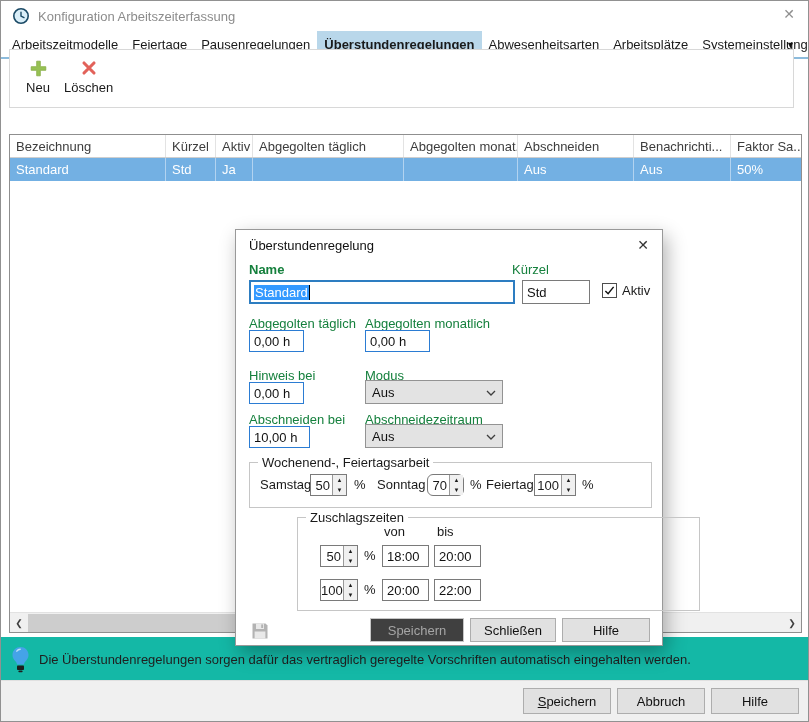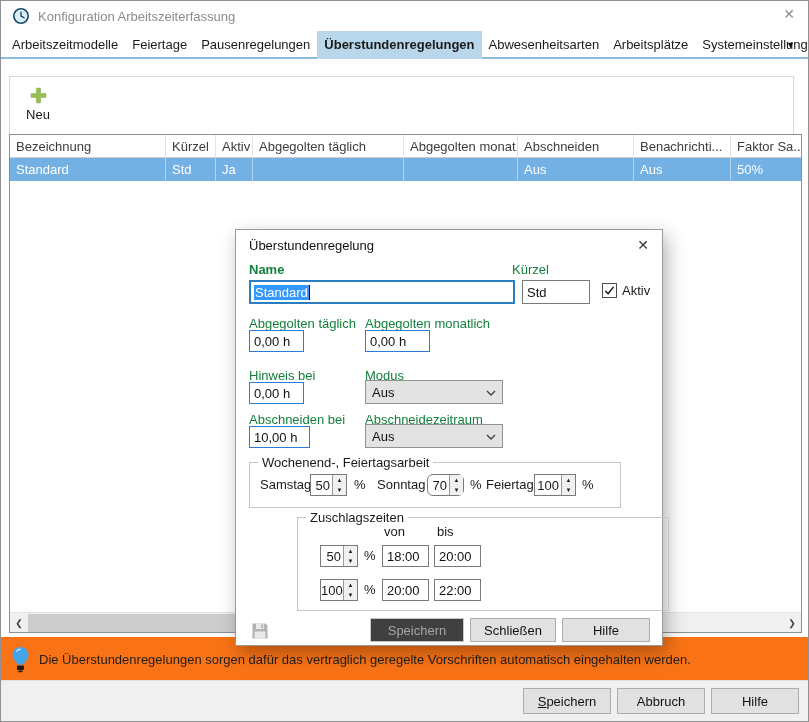--- a/index.html
+++ b/index.html
@@ -13,39 +13,39 @@
   .title-text { color:#8c8c8c; margin-left:8px; }
   .win-close { position:absolute; top:6px; right:13px; color:#8f8f8f; font-size:14px; line-height:14px; }
 
   
   .tabbar { display:flex; height:28px; border-bottom:2px solid #8cbbdc; padding-left:4px; position:relative; white-space:nowrap; }
   .tab { padding:6px 7px 0; height:28px; }
   .tab.active { background:#b9d7ea; font-weight:bold; }
   .tab-overflow { position:absolute; right:13px; top:9px; font-size:9px; color:#111; }
 
   
-  .toolbar { position:absolute; left:8px; top:75px; width:785px; height:59px; border:1px solid #d8d8d8; background:#fff; display:flex; gap:8px; padding:8px 0 0 10px; }
+  .toolbar { position:absolute; left:8px; top:48px; width:785px; height:59px; border:1px solid #d8d8d8; background:#fff; display:flex; gap:8px; padding:8px 0 0 10px; }
   .tool { display:flex; flex-direction:column; align-items:center; gap:2px; min-width:36px; }
   .tool-icon { width:20px; height:20px; display:flex; align-items:center; justify-content:center; }
   .tool-label { color:#1a1a1a; }
 
   
   .table-wrap { position:absolute; left:8px; top:133px; width:793px; height:499px; border:1px solid #8f8f8f; background:#fff; overflow:hidden; }
   .thead { display:flex; height:23px; border-bottom:1px solid #cfcfcf; background:#fff; }
   .th { padding:4px 0 0 6px; color:#3d3d3d; border-right:1px solid #e3e3e3; overflow:hidden; white-space:nowrap; flex:0 0 auto; }
   .trow { display:flex; height:23px; background:#73b0e3; color:#fff; }
   .td { padding:4px 0 0 6px; border-right:1px solid rgba(255,255,255,.45); overflow:hidden; white-space:nowrap; flex:0 0 auto; }
   .c0{width:156px}.c1{width:50px}.c2{width:37px}.c3{width:151px}.c4{width:114px}.c5{width:116px}.c6{width:97px}.c7{flex:1 1 auto; border-right:none;}
   .hscroll { position:absolute; left:0; right:0; bottom:0; height:20px; background:#f0f0f0; border-top:1px solid #e2e2e2; }
   .hs-arrow { position:absolute; top:0; width:18px; height:19px; display:flex; align-items:center; justify-content:center; color:#3f3f3f; font-size:9px; }
   .hs-left { left:0; } .hs-right { right:0; }
   .hs-thumb { position:absolute; left:18px; top:1px; height:18px; width:472px; background:#cdcdcd; }
 
   
-  .infobar { position:absolute; left:0; top:636px; width:100%; height:45px; display:flex; align-items:center; gap:9px; padding-left:10px; background:#f97316; }
+  .infobar { position:absolute; left:0; top:636px; width:100%; height:45px; display:flex; align-items:center; gap:9px; padding-left:10px; background:#14b8a6; }
   .info-text { color:#1f1f1f; }
 
   
   .footer { position:absolute; left:0; bottom:0; width:100%; height:41px; background:#f0f0f0; border-top:1px solid #e0e0e0; display:flex; align-items:center; justify-content:flex-end; gap:6px; padding-right:9px; }
   .btn { width:88px; height:26px; background:#e1e1e1; border:1px solid #adadad; display:flex; align-items:center; justify-content:center; color:#111; }
 
   
   .dialog { position:absolute; left:234px; top:228px; width:428px; height:417px; background:#fff; border:1px solid #999; box-shadow:4px 7px 18px rgba(0,0,0,.30); }
   .dlg-title { position:absolute; left:13px; top:8px; color:#111; }
   .dlg-close { position:absolute; right:13px; top:7px; font-size:14px; color:#333; }
@@ -57,21 +57,21 @@
   .caret { width:1px; height:15px; background:#000; margin-left:0; }
 
   .txt { position:absolute; border:1px solid #7a7a7a; background:#fff; color:#111; font:inherit; padding:0 0 0 4px; }
   .blue { border-color:#2b7cd3; }
   .combo { position:absolute; width:138px; height:24px; background:#e3e3e3; border:1px solid #939393; display:flex; align-items:center; padding-left:6px; color:#111; }
   .chev { position:absolute; right:6px; top:9px; }
 
   .chk { position:absolute; left:366px; top:53px; display:flex; align-items:center; gap:5px; }
   .chk-box { width:15px; height:15px; border:1px solid #4d4d4d; background:#fff; display:flex; align-items:center; justify-content:center; }
 
-  .group { position:absolute; left:13px; width:372px; border:1px solid #c6c6c6; }
+  .group { position:absolute; left:13px; width:403px; border:1px solid #c6c6c6; }
   .group-legend { position:absolute; top:-8px; left:8px; background:#fff; padding:0 4px; }
   #grp-weekend { top:232px; height:46px; }
   #grp-zuschlag { top:287px; height:94px;margin-left:48px; }
   .gp-abs { position:absolute; }
 
   .spin { position:absolute; display:flex; height:22px; border:1px solid #7a7a7a; background:#fff; }
   .spin-num { flex:1 1 auto; text-align:right; padding:3px 2px 0 0; overflow:hidden; }
   .spin-btns { width:14px; border-left:1px solid #9a9a9a; display:flex; flex-direction:column; background:#f0f0f0; flex:0 0 auto; }
   .spin-up,.spin-down { flex:1; display:flex; align-items:center; justify-content:center; color:#1c1c1c; }
   .spin-up::before { content:"▲"; font-size:6px; }
@@ -112,20 +112,28 @@
   </div>
 
   <div class="toolbar">
     <div class="tool">
       <span class="tool-icon">
         <svg width="17" height="17" viewBox="0 0 17 17">
           <path d="M6.7 1.2h3.6v5.5h5.5v3.6h-5.5v5.5H6.7v-5.5H1.2V6.7h5.5z" fill="#97c154" stroke="#85ac44" stroke-width="0.8"></path>
         </svg>
       </span>
       <span class="tool-label">Neu</span>
+    </div>
+    <div class="tool">
+      <span class="tool-icon">
+        <svg width="16" height="16" viewBox="0 0 16 16">
+          <path d="M3 3 L13 13 M13 3 L3 13" stroke="#e2625a" stroke-width="3.1" stroke-linecap="round"></path>
+        </svg>
+      </span>
+      <span class="tool-label">Löschen</span>
     </div>
   </div>
 
   <div class="table-wrap">
     <div class="thead">
       <div class="th c0">Bezeichnung</div>
       <div class="th c1">Kürzel</div>
       <div class="th c2">Aktiv</div>
       <div class="th c3">Abgegolten täglich</div>
       <div class="th c4">Abgegolten monat...</div>

